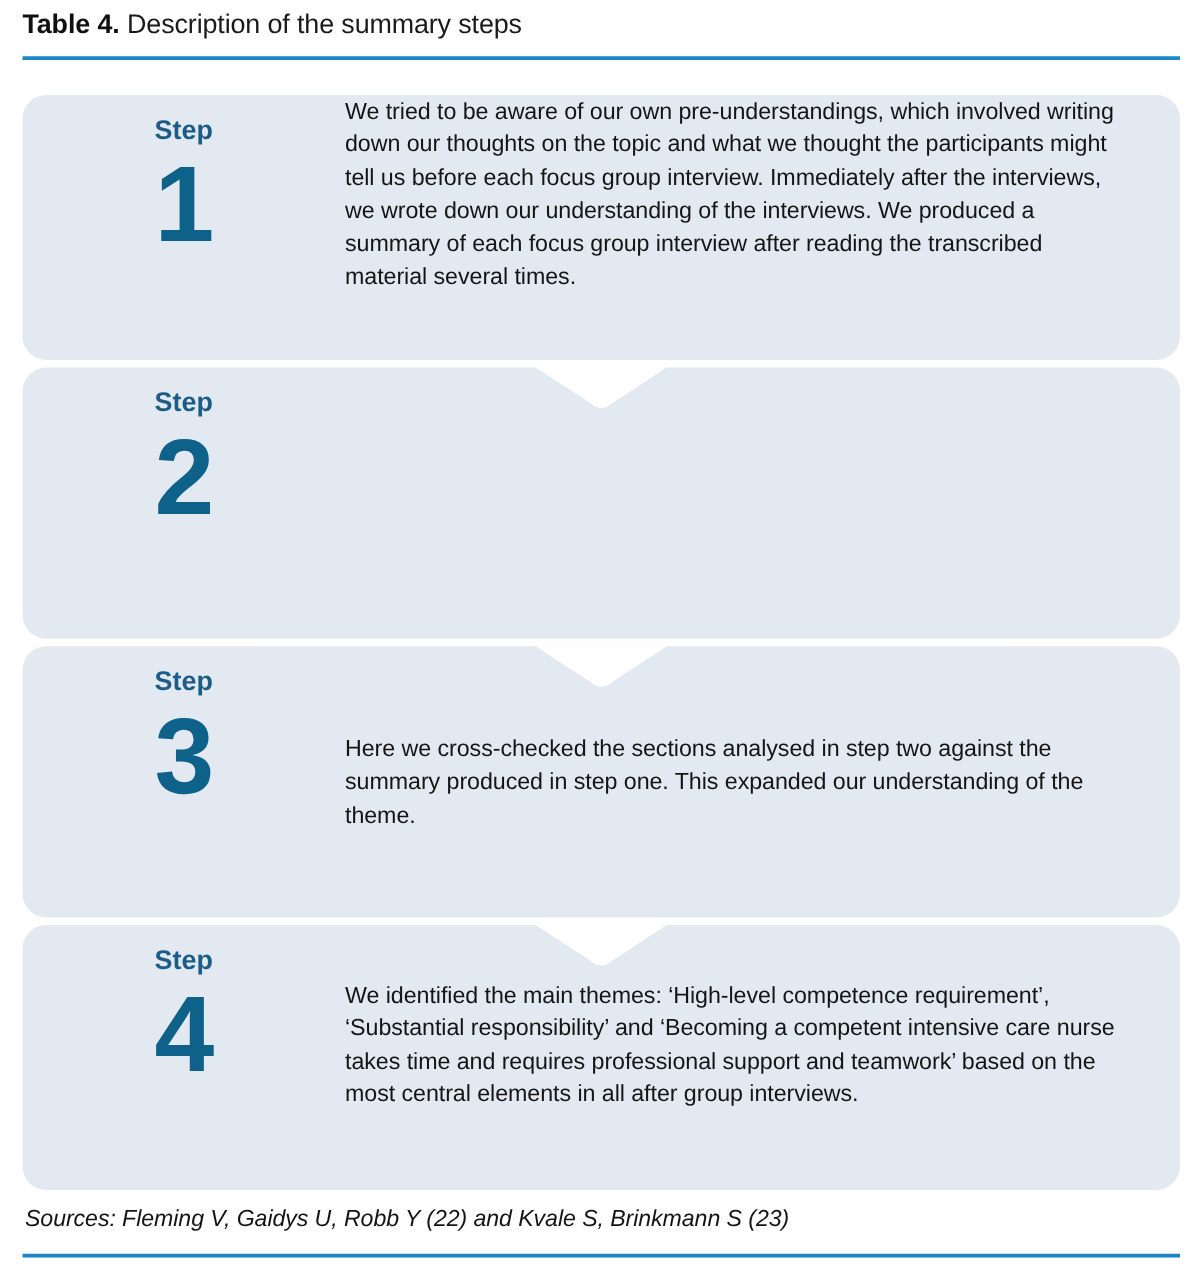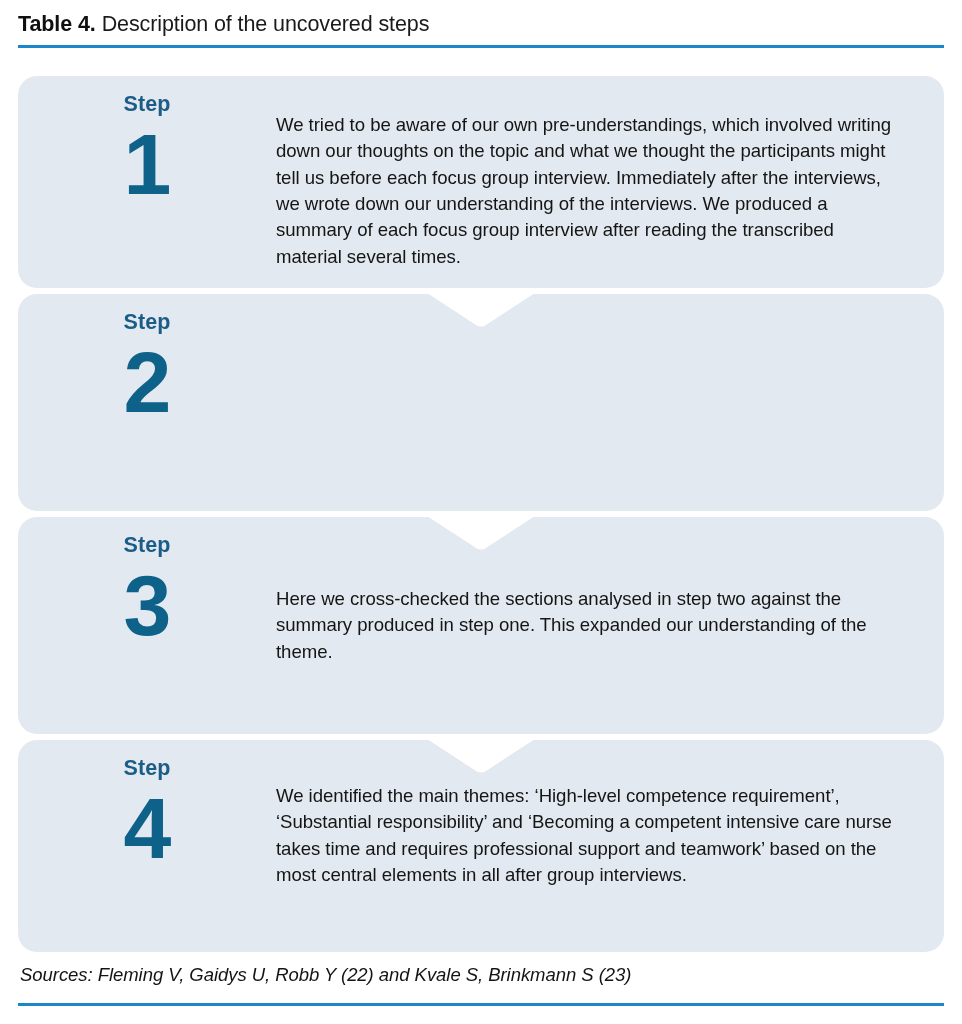--- a/index.html
+++ b/index.html
@@ -23,21 +23,21 @@
   }
 
   
   .title-row {
     position: absolute;
     left: 18px;
     top: 7px;
     width: 926px;
     height: 30px;
     display: flex;
-    align-items: flex-end;
+    align-items: flex-start;
     white-space: nowrap;
   }
   .title-label {
     font-size: 21.5px;
     font-weight: bold;
     color: #101010;
     letter-spacing: -0.1px;
   }
   .title-text {
     font-size: 21.5px;
@@ -121,21 +121,21 @@
   }
 
   
   .step-body {
     flex: 1 1 auto;
     display: flex;
     align-items: center;
     padding-right: 50px;
     box-sizing: border-box;
   }
-  .step-b1 .step-body { align-items: center; padding-top: 18px; }
+  .step-b1 .step-body { align-items: flex-start; }
   .step-b4 .step-body { align-items: flex-start; padding-top: 43px; }
 
   .step-text {
     font-size: 18.6px;
     line-height: 1.42;
     color: #151515;
     margin: 0;
     letter-spacing: -0.05px;
   }
 
@@ -151,21 +151,21 @@
     white-space: nowrap;
   }
 </style>
 </head>
 <body>
 
 <div class="page">
 
   <div class="title-row">
     <span class="title-label">Table 4.</span>
-    <span class="title-text">Description of the uncovered steps</span>
+    <span class="title-text">Description of the summary steps</span>
   </div>
 
   <div class="rule rule-top"></div>
 
   <div class="steps">
 
     <div class="step-block step-b1">
       <div class="step-marker">
         <span class="step-word">Step</span>
         <span class="step-number">1</span>

